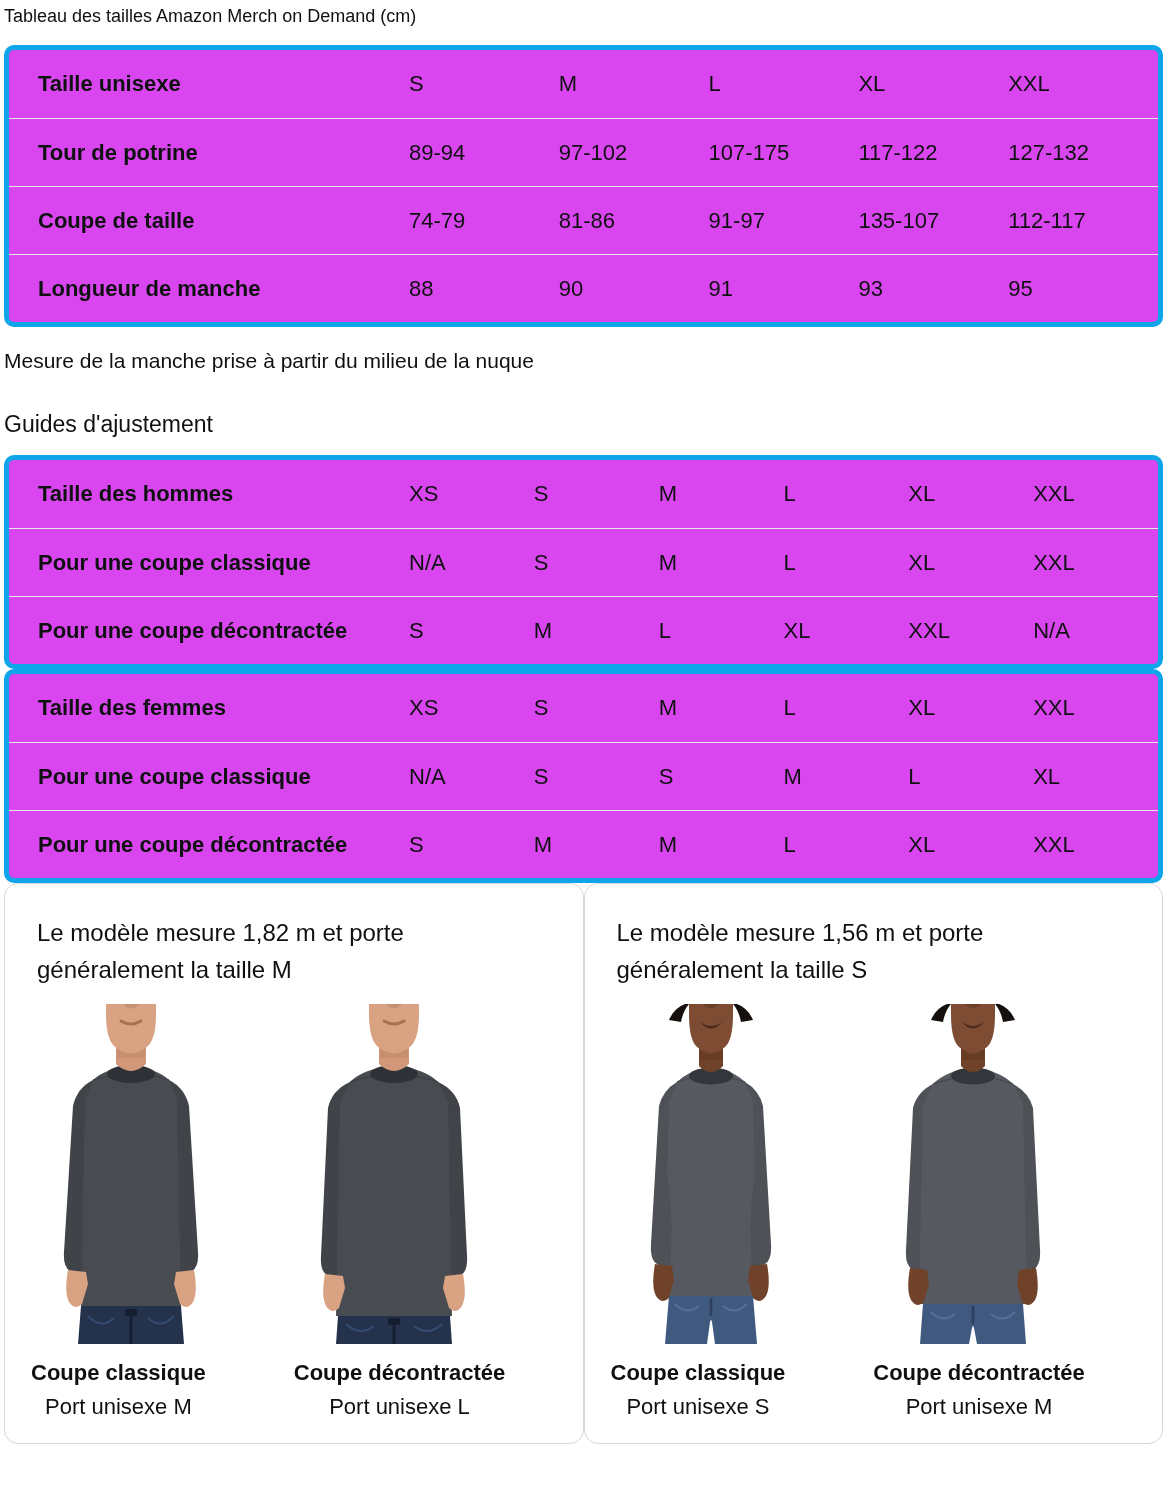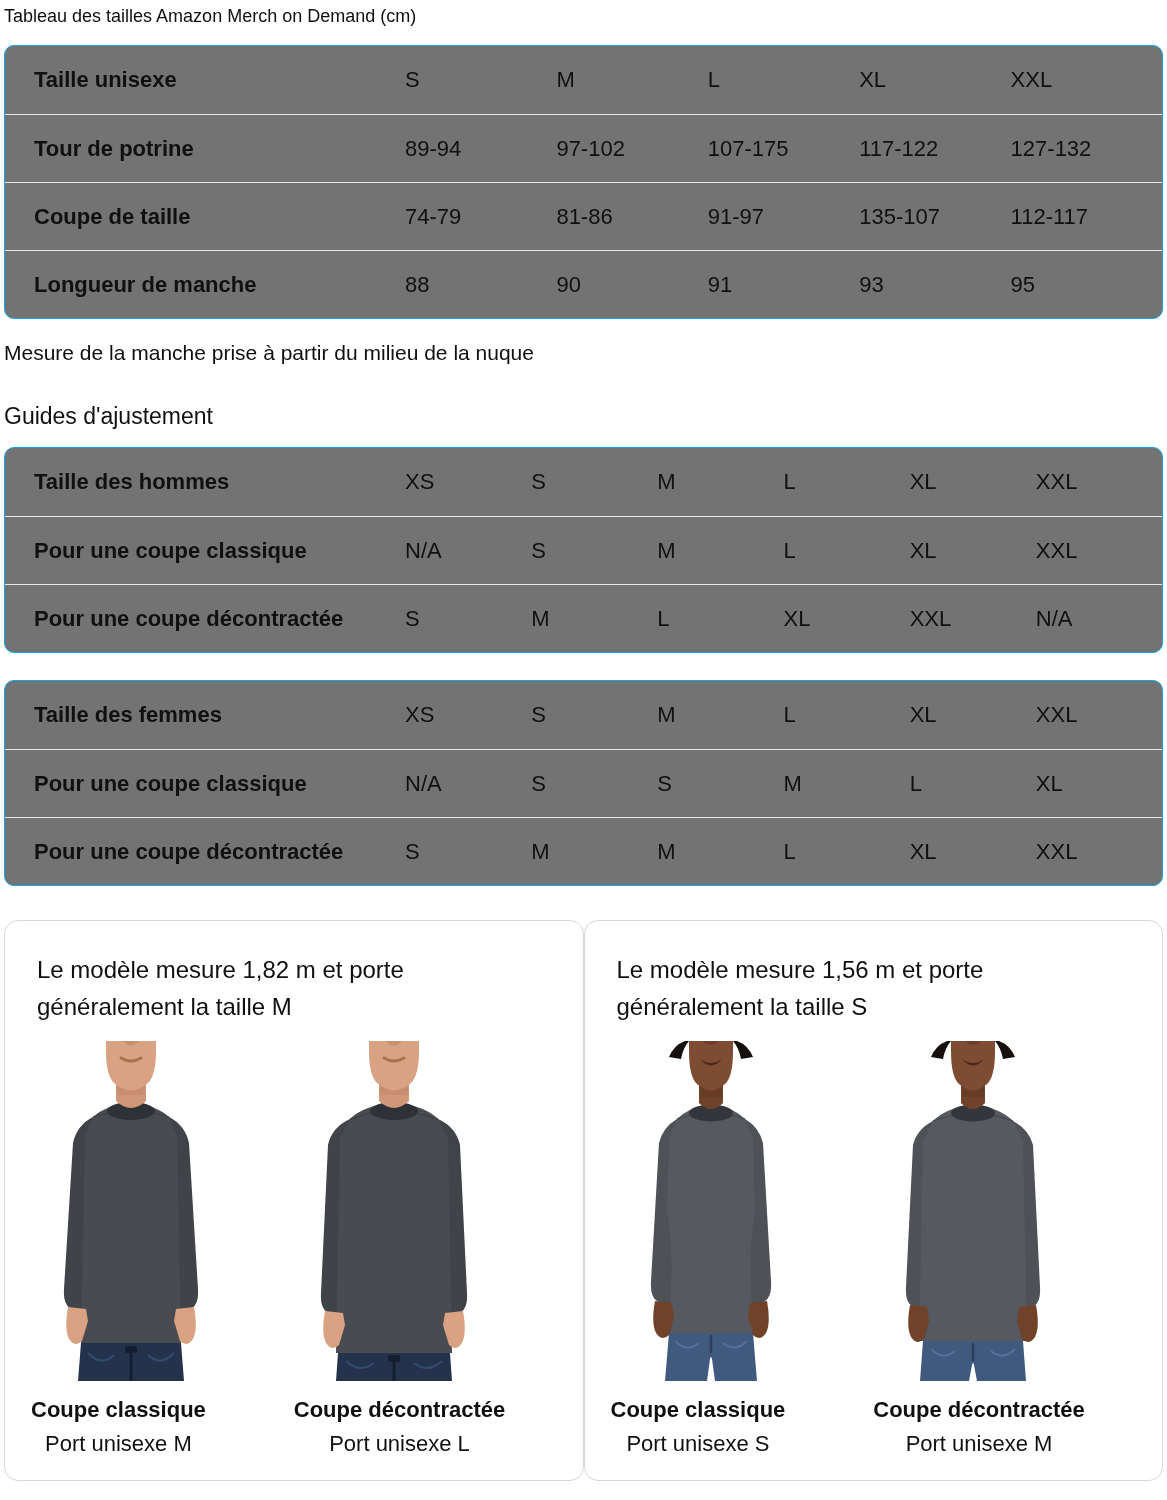--- a/index.html
+++ b/index.html
@@ -7,32 +7,32 @@
   body {
     width: 1167px; height: 1500px; overflow: hidden;
     background: #ffffff; color: #0F1111;
     font-family: "Liberation Sans", "DejaVu Sans", sans-serif;
   }
   .page { padding: 0 4px; }
   .page-title {
     font-size: 18px; font-weight: 400; margin: 3px 0 15px 0; line-height: 27px;
   }
   .data-table {
-    border: 1px solid #0ea5e9; border-radius: 10px; background: #737373;
+    border: 5px solid #0ea5e9; border-radius: 10px; background: #d946ef;
   }
   .t-row { display: grid; align-items: center; min-height: 68px; padding-left: 29px; }
   .t-row + .t-row { border-top: 1px solid #E7E7E7; }
   .cols5 { grid-template-columns: 371px repeat(5, 1fr); }
   .cols6 { grid-template-columns: 371px repeat(6, 1fr); }
   .t-label { font-weight: 700; font-size: 22px; padding-right: 10px; }
   .t-val { font-size: 22px; font-weight: 400; padding-right: 6px; }
   .note { font-size: 21px; margin: 22px 0 0 0; line-height: 24px; }
   .section-heading { font-size: 23px; font-weight: 400; margin: 38px 0 17px 0; line-height: 27px; }
-  .mb27 { margin-bottom: 27px; }
-  .cards { display: flex; margin-top: 34px; }
+  .mb27 { }
+  .cards { display: flex; }
   .card {
     flex: 1; border: 1px solid #D5D9D9; border-radius: 14px;
     padding: 24px 26px 24px 26px; background: #fff;
   }
   .card-desc { font-size: 24px; line-height: 37px; margin: 6px 0 0 6px; width: 460px; }
   .figures { display: flex; margin-top: 16px; }
   .figures figure { flex: 1; margin: 0; display: flex; flex-direction: column; align-items: flex-start; }
   svg.model { width: 200px; height: 340px; display: block; }
   figcaption { text-align: center; }
   .cap-fit { font-weight: 700; font-size: 22px; margin-top: 16px; line-height: 25px; }

